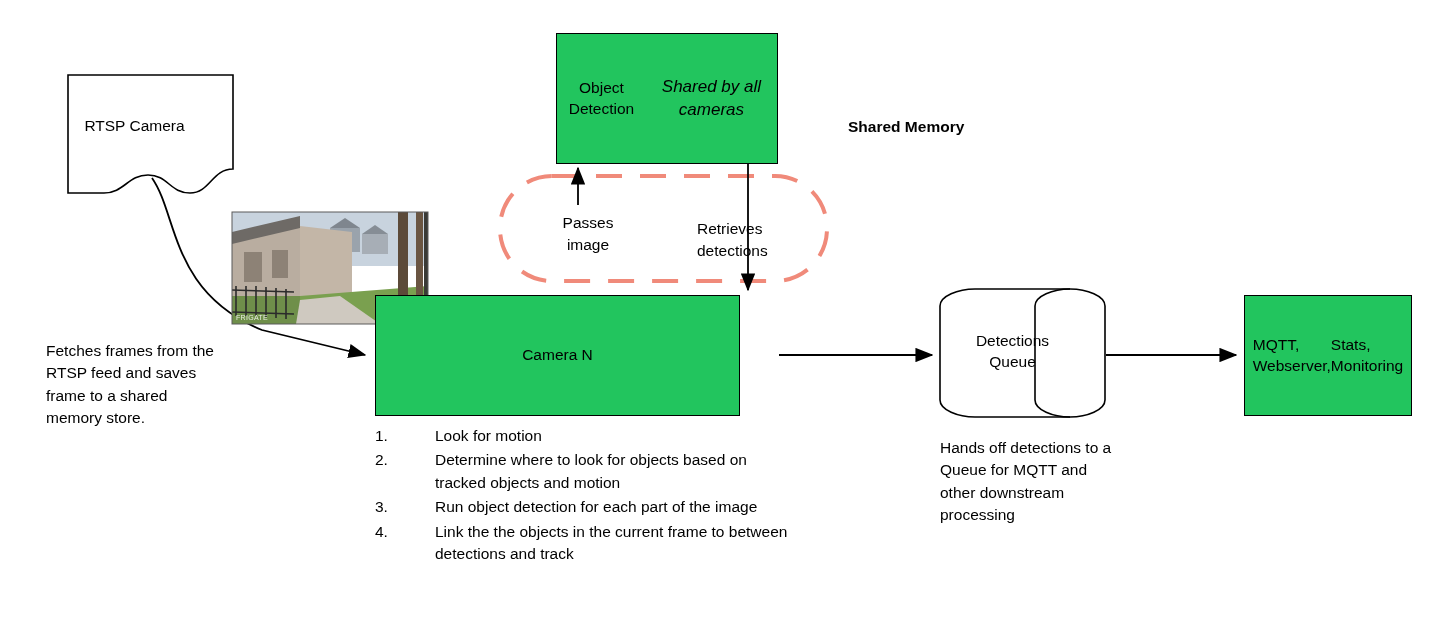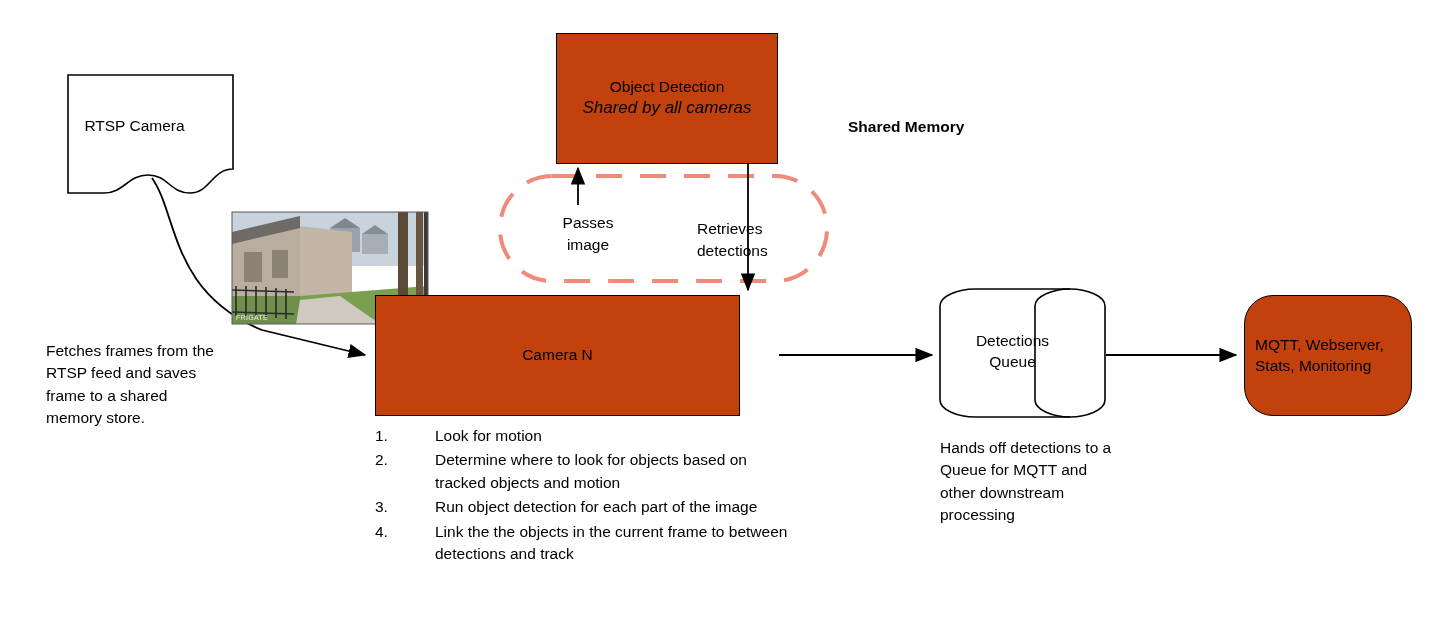--- a/index.html
+++ b/index.html
@@ -23,42 +23,40 @@
     left: 0; top: 0;
     width: 1448px;
     height: 625px;
     pointer-events: none;
   }
 
   
   .box {
     position: absolute;
     box-sizing: border-box;
-    background: #c2410c;
+    background: #22c55e;
     border: 1.5px solid #000000;
     display: flex;
-    flex-direction: column;
     align-items: center;
     justify-content: center;
     text-align: center;
   }
   .box-title { font-size: 15.5px; line-height: 1.35; }
   .box-sub { font-size: 17px; font-style: italic; line-height: 1.35; }
 
   #object-detection {
     left: 556px; top: 33px; width: 222px; height: 131px;
   }
   #camera-n {
     left: 375px; top: 295px; width: 365px; height: 121px;
     justify-content: center;
   }
   #mqtt-box {
     left: 1244px; top: 295px; width: 168px; height: 121px;
     padding: 0 10px;
-    border-radius: 29px;
   }
   #mqtt-box .box-title { text-align: left; width: 100%; }
 
   
   #rtsp-camera {
     position: absolute;
     left: 68px; top: 75px; width: 165px; height: 118px;
   }
   #rtsp-camera .label {
     position: absolute;

